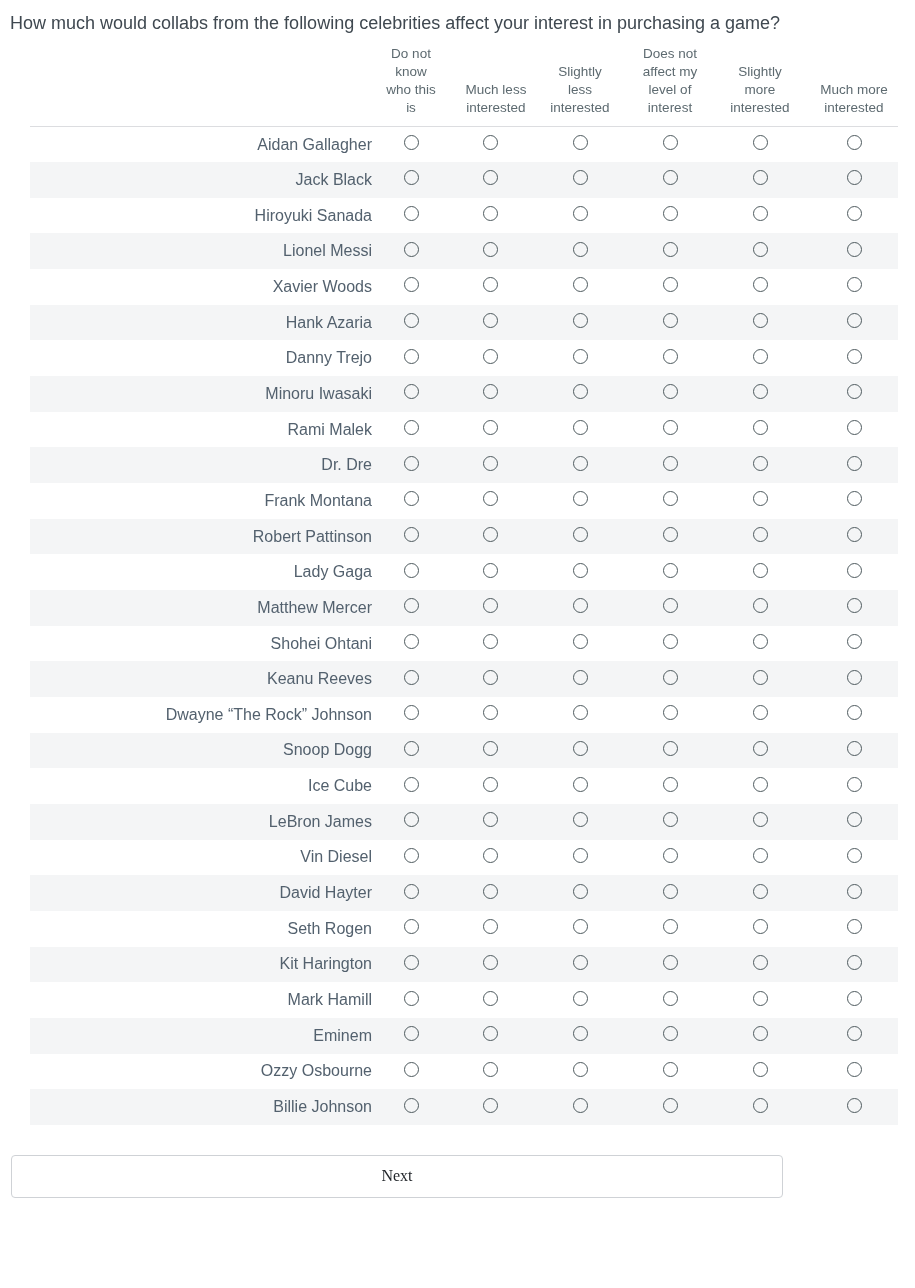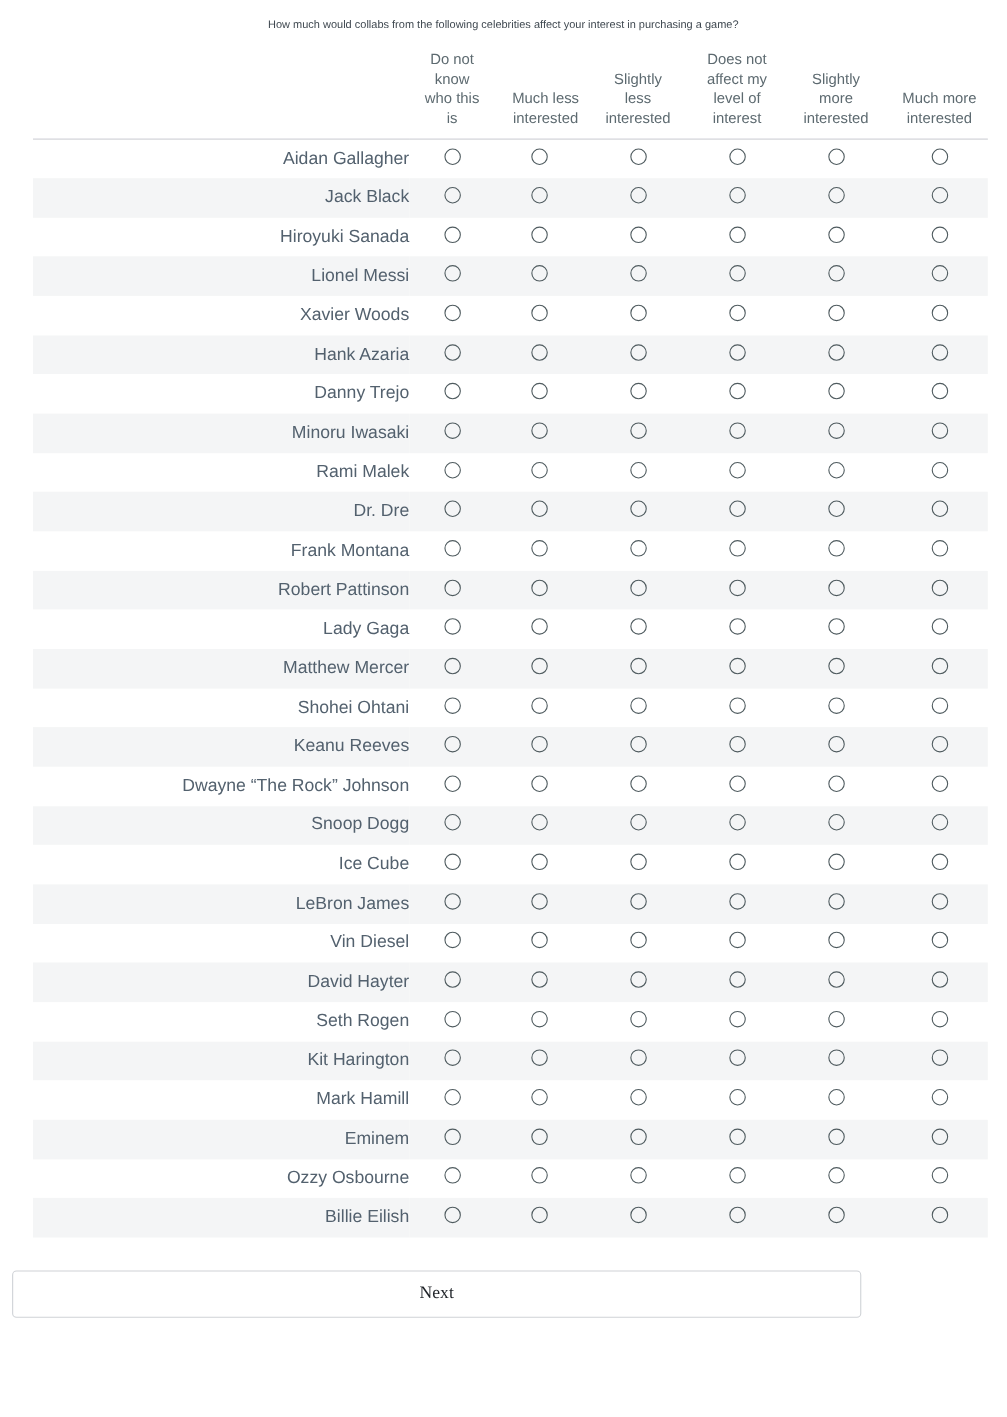--- a/index.html
+++ b/index.html
@@ -4,24 +4,23 @@
 <style>
   * { box-sizing: border-box; }
   html, body {
     margin: 0; padding: 0;
     width: 915px; height: 1288px;
     background: #ffffff;
     font-family: "Liberation Sans", "DejaVu Sans", sans-serif;
   }
   .question {
     color: var(--question-text, #3f4850);
-    font-size: 10px;
+    font-size: 18px;
     line-height: 20px;
     padding: 13px 10px 0 10px;
-    text-align: center;
   }
   table.matrix {
     border-collapse: collapse;
     table-layout: fixed;
     width: 868px;
     margin: 12px 0 0 30px;
   }
   col.c-label { width: 342px; }
   col.c1 { width: 78px; }
   col.c2 { width: 80px; }
@@ -345,21 +344,21 @@
       <tr>
         <td class="row-label">Ozzy Osbourne</td>
         <td><span class="radio"></span></td>
         <td><span class="radio"></span></td>
         <td><span class="radio"></span></td>
         <td><span class="radio"></span></td>
         <td><span class="radio"></span></td>
         <td><span class="radio"></span></td>
       </tr>
       <tr>
-        <td class="row-label">Billie Eilish</td>
+        <td class="row-label">Billie Johnson</td>
         <td><span class="radio"></span></td>
         <td><span class="radio"></span></td>
         <td><span class="radio"></span></td>
         <td><span class="radio"></span></td>
         <td><span class="radio"></span></td>
         <td><span class="radio"></span></td>
       </tr>
     </tbody>
 </table>
 

